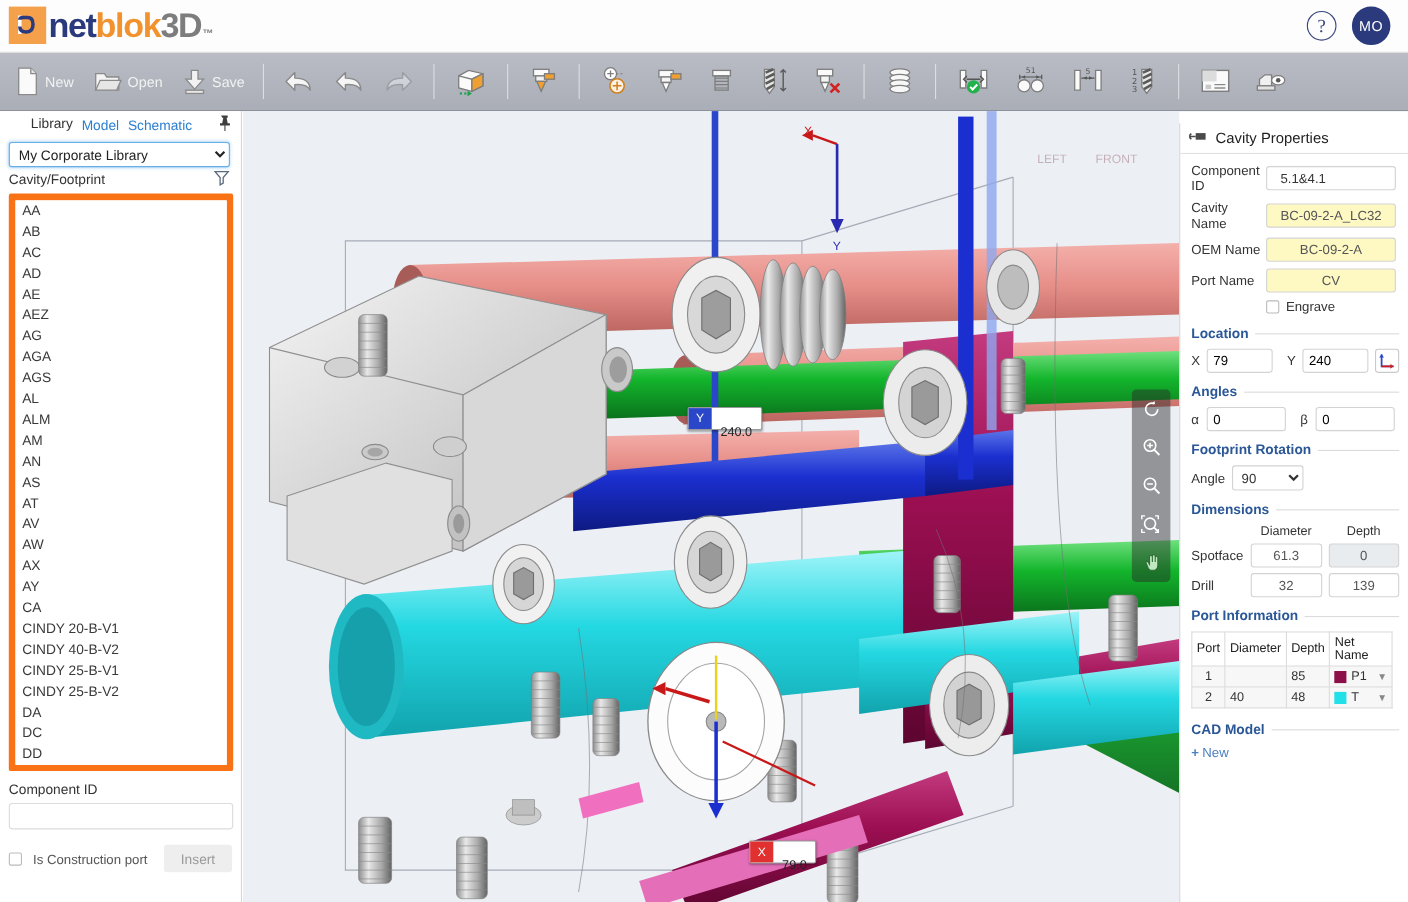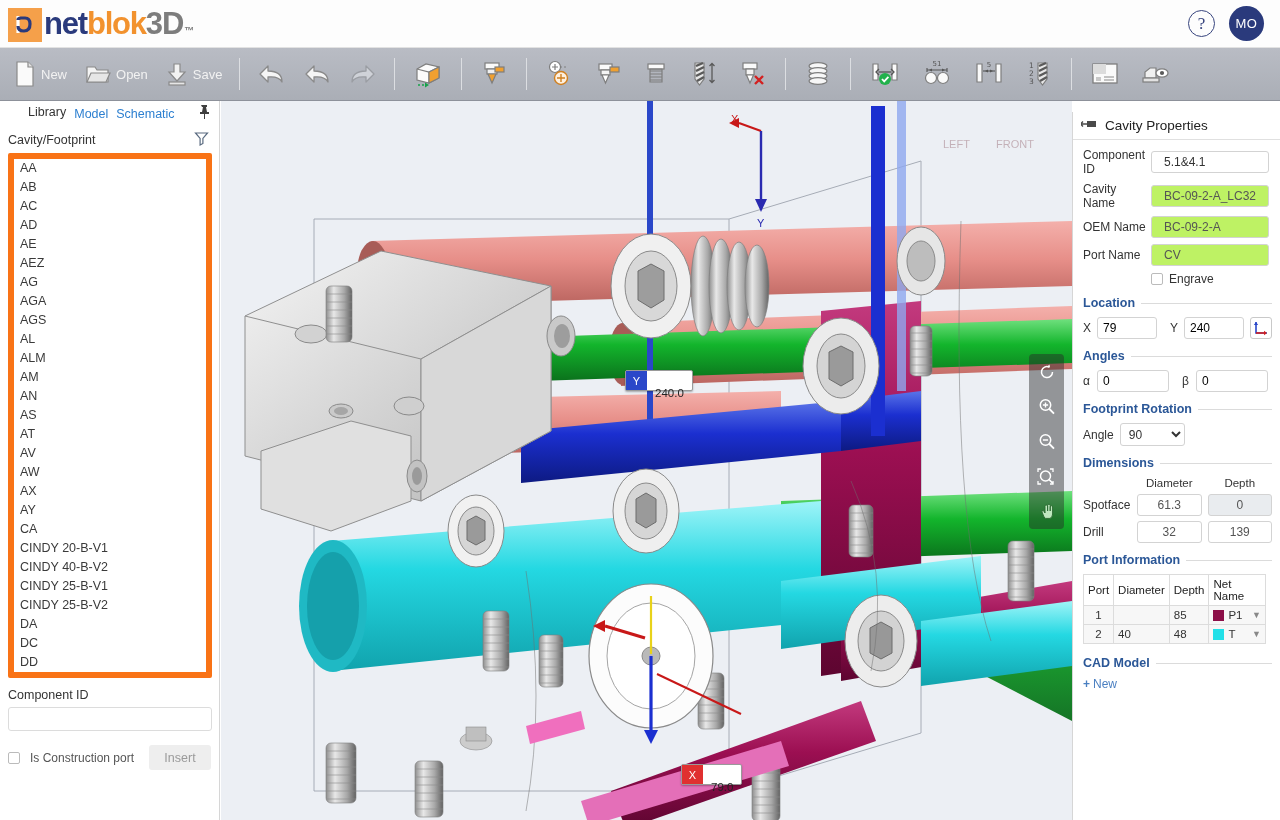--- a/index.html
+++ b/index.html
@@ -10,21 +10,21 @@
     background: #fff;
   }
   #app { position: relative; width: 1280px; height: 820px; }
 
   
   .header {
     position: absolute; left: 0; top: 0; width: 1280px; height: 48px;
     background: #fdfdfd; border-bottom: 1px solid #e2e2e2;
     display: flex; align-items: center; justify-content: space-between;
   }
-  .logo-wrap { display: flex; align-items: flex-end; padding-left: 8px; }
+  .logo-wrap { display: flex; align-items: flex-start; padding-left: 8px; }
   .logo-mark {
     width: 34px; height: 34px; background: #f5a04a;
     display: flex; align-items: center; justify-content: center;
     position: relative; margin-right: 2px;
   }
   .logo-mark svg { display: block; }
   .logo-text { font-size: 31px; font-weight: bold; letter-spacing: -1.2px; display: flex; align-items: baseline; }
   .lt-net { color: #2a3a7c; }
   .lt-blok { color: #f2922e; }
   .lt-3d { color: #7d7d7d; }
@@ -130,21 +130,21 @@
   }
   .rp-title { font-size: 13.5px; color: #222; }
   .rp-body { padding: 8px 8px 0 10px; }
   .frow { display: flex; align-items: center; margin-bottom: 6px; }
   .flabel { width: 68px; font-size: 12px; color: #333; flex: none; }
   .finput {
     height: 22px; border: 1px solid #d3d3d3; border-radius: 3px;
     padding: 0 12px; font-size: 12px; color: #333; background: #fff;
     outline: none; font-family: "Liberation Sans", sans-serif; width: 118px;
   }
-  .finput.ro { background: #bef264; color: #555; }
+  .finput.ro { background: #fef9c3; color: #555; text-align: center; }
   .engrave-row { display: flex; align-items: center; gap: 6px; margin: 4px 0 10px 68px; }
   .engrave-lbl { font-size: 12px; color: #333; }
   .sec-head { display: flex; align-items: center; gap: 6px; margin: 2px 0 7px 0; }
   .sec-title { font-size: 12.5px; color: #2b5797; font-weight: bold; white-space: nowrap; }
   .sec-line { flex: 1; height: 1px; background: #dbdbdb; }
   .xy-row { display: flex; align-items: center; gap: 5px; margin-bottom: 10px; }
   .xy-key { font-size: 12px; color: #333; width: 9px; }
   .xy-input {
     width: 60px; height: 22px; border: 1px solid #d3d3d3; border-radius: 3px;
     padding: 0 5px; font-size: 12px; outline: none;
@@ -452,20 +452,23 @@
       <div class="tab">Model</div>
       <div class="tab">Schematic</div>
       <span class="pin-icon">
         <svg width="14" height="16" viewBox="0 0 14 16">
             <path d="M4 1 h6 v2 h-1 l1 5 h2 v2 h-4 v5 h-1 v-5 h-4 v-2 h2 l1 -5 h-1 z" fill="#3f3f3f"></path>
           </svg>
       </span>
     </div>
 
     <div class="lp-body">
+      <select class="lib-select">
+        <option>My Corporate Library</option>
+      </select>
 
       <div class="cf-row">
         <span class="cf-label">Cavity/Footprint</span>
         <span class="filter-icon">
           <svg width="15" height="15" viewBox="0 0 15 15">
               <path d="M1.5 2 h12 l-4.6 5.4 v5 l-2.8 1.6 v-6.6 z" fill="none" stroke="#5a6b80" stroke-width="1.2"></path>
             </svg>
         </span>
       </div>
 

